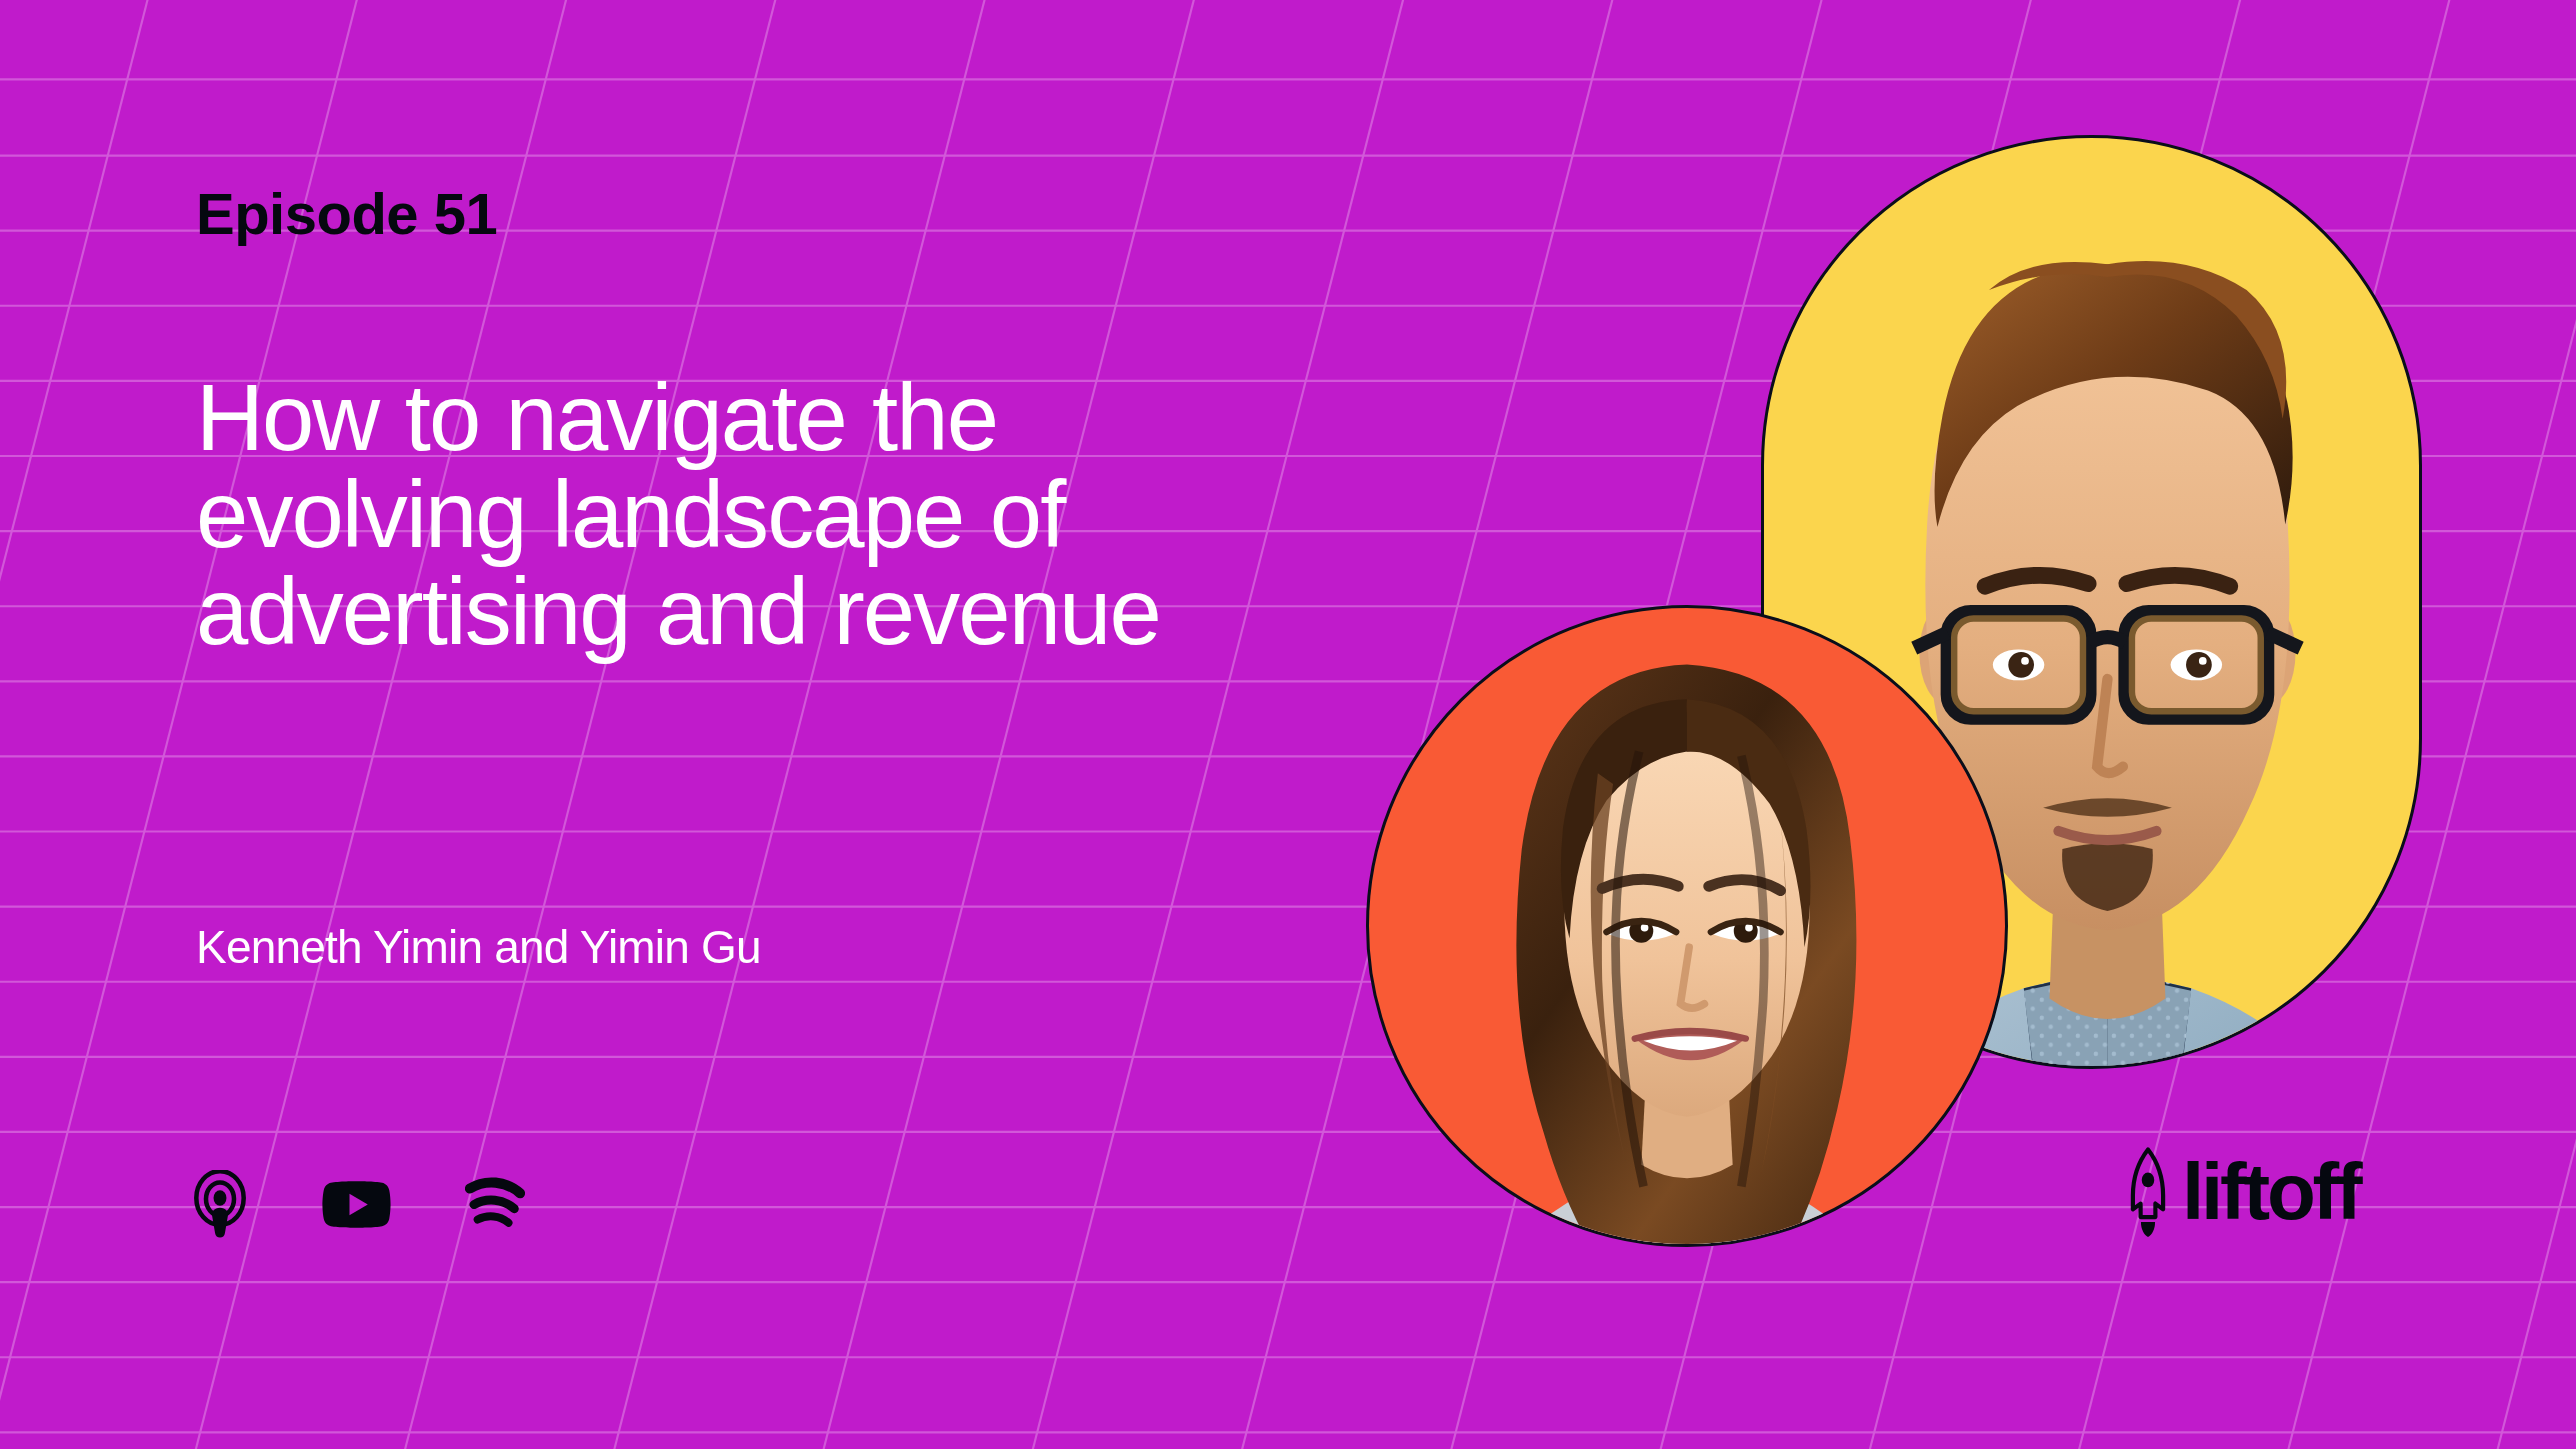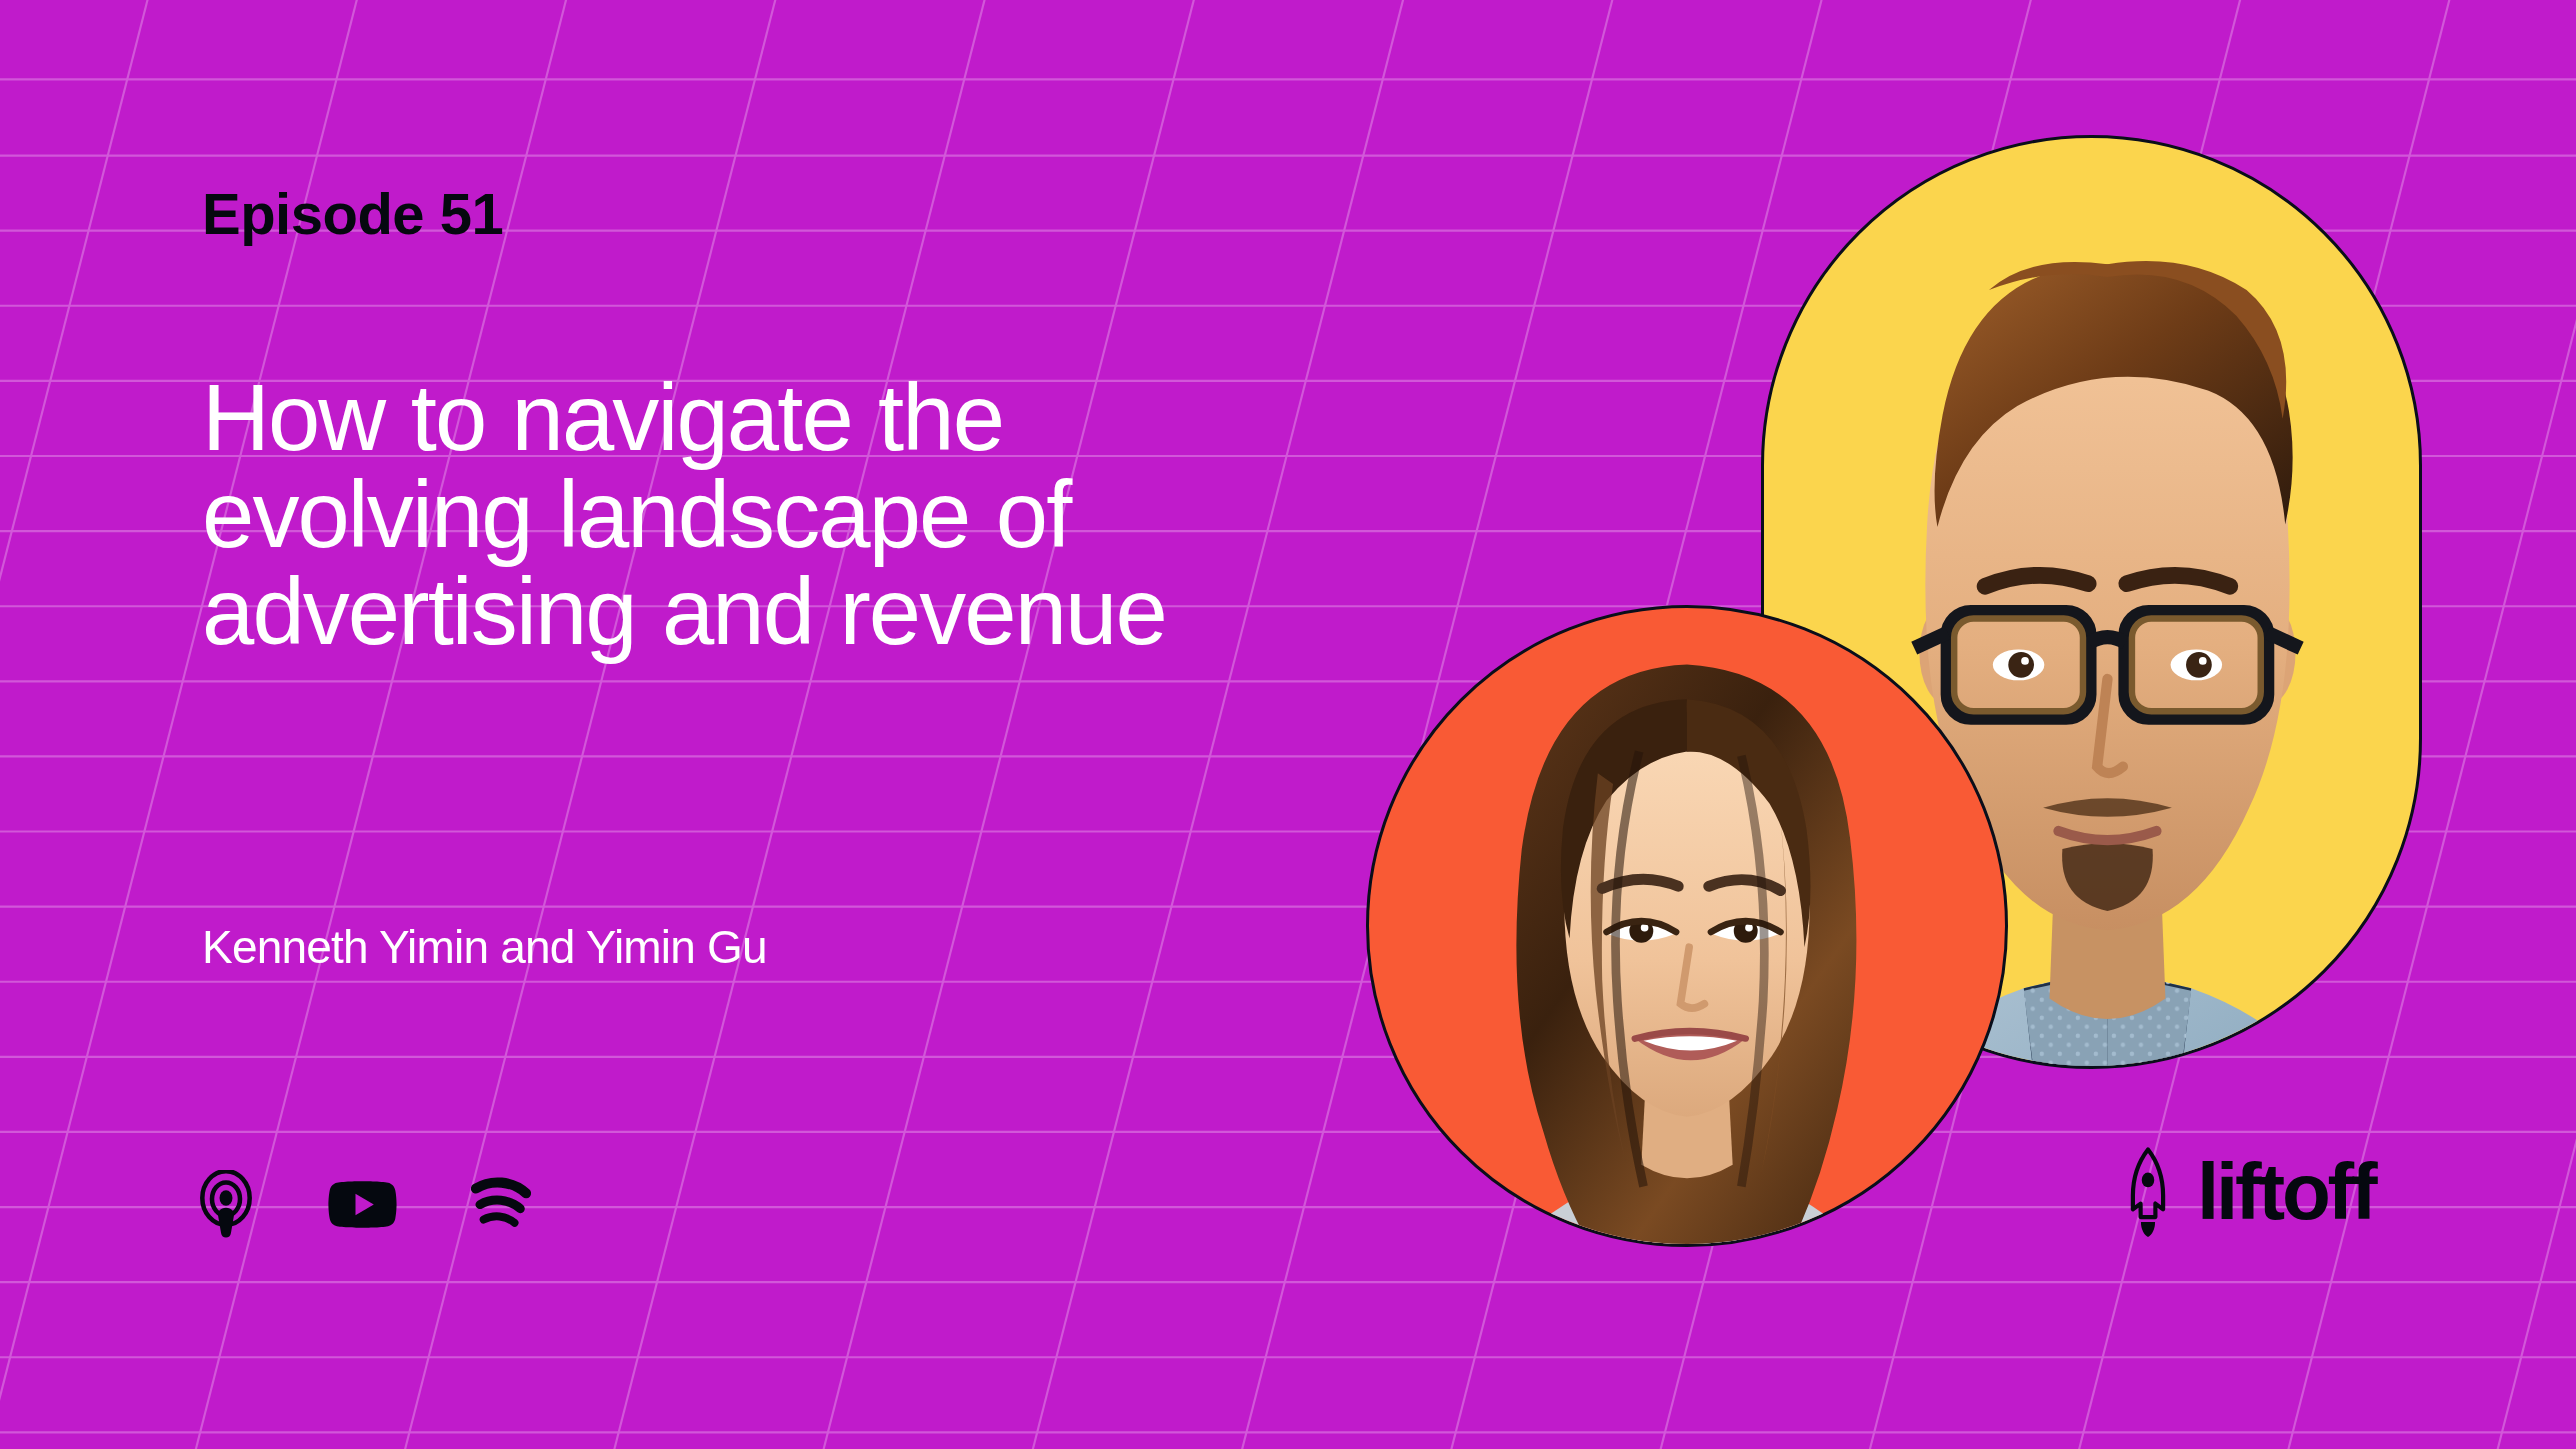--- a/index.html
+++ b/index.html
@@ -13,21 +13,21 @@
   
   #grid-layer {
     position:absolute; inset:0;
     width:2576px; height:1449px;
     pointer-events:none;
   }
 
   
   #content {
     position:absolute;
-    left:9px; top:0; width:1395px; height:1247px;
+    left:3px; top:0; width:1395px; height:1247px;
     z-index:5;
   }
 
   #episode-label {
     position:absolute;
     left:193px; top:185px;
     font-size:58px;
     font-weight:700;
     letter-spacing:-0.5px;
     color:#05080F;
@@ -106,21 +106,21 @@
     transform:translateX(-50%);
     width:92%; height:106%;
   }
 
   
   #brand-logo {
     position:absolute;
     left:2119px; top:1147px;
     display:flex;
     align-items:center;
-    gap:20px;
+    gap:5px;
     z-index:7;
   }
   #brand-rocket-icon svg { display:block; }
   #brand-wordmark {
     font-size:80px;
     font-weight:700;
     letter-spacing:-3.2px;
     color:#05080F;
     line-height:1;
   }

